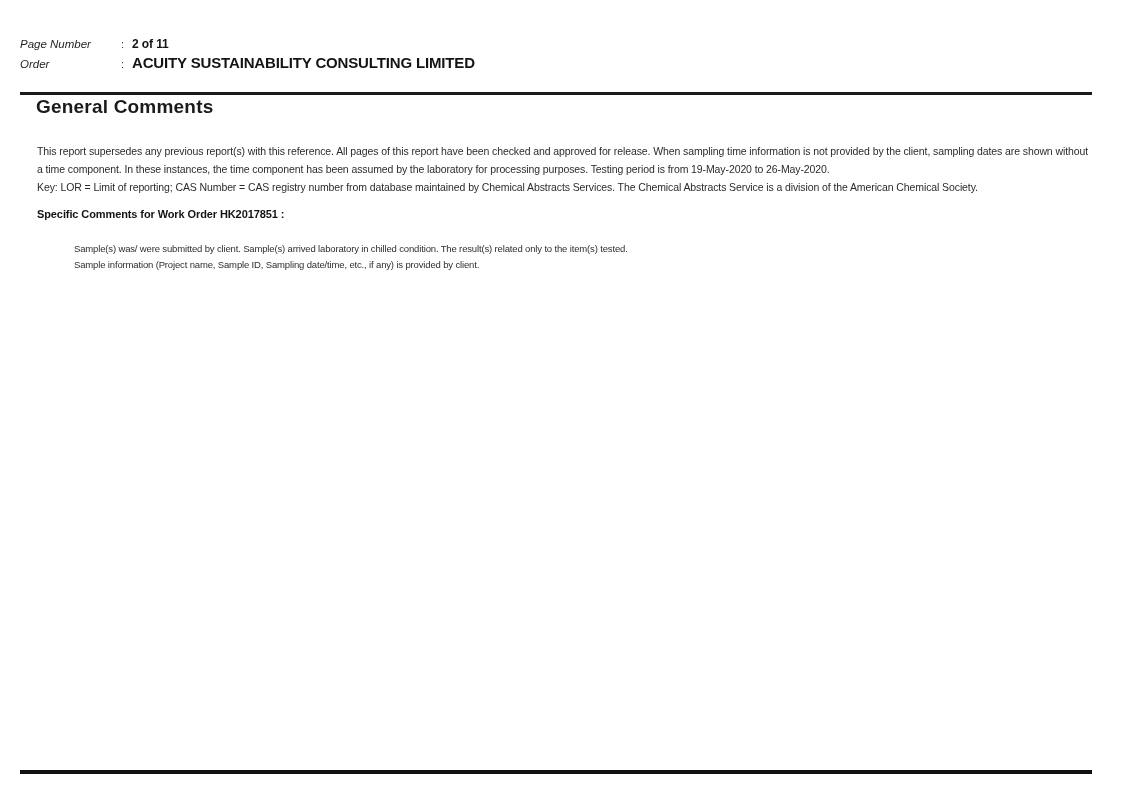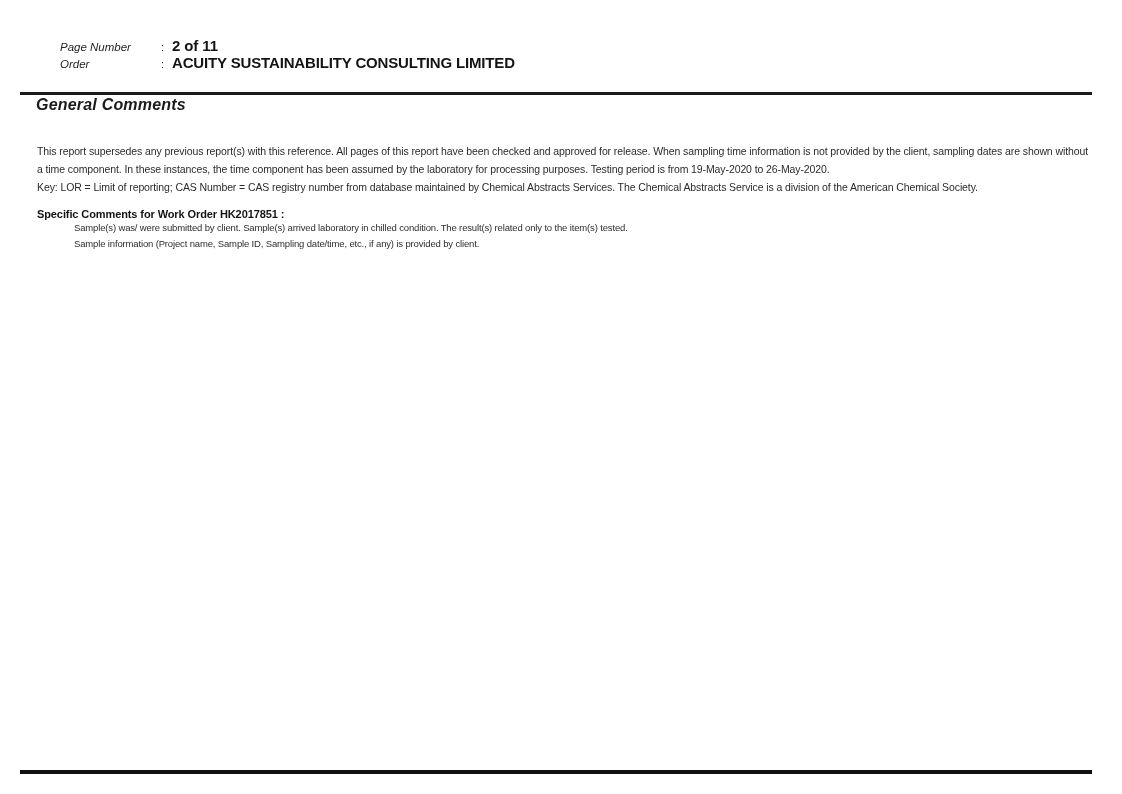--- a/index.html
+++ b/index.html
@@ -13,41 +13,40 @@
     background: #ffffff;
     overflow: hidden;
     color: #1f1f1f;
   }
 
   
   .header-fields {
     position: absolute;
     left: 20px;
     top: 37px;
-    margin-left: 40px;
   }
   .field-row {
     display: flex;
     align-items: baseline;
     height: 17px;
   }
   .field-label {
     width: 101px;
     font-style: italic;
     font-size: 11.5px;
     color: #1f1f1f;
   }
   .field-sep {
     width: 11px;
     font-size: 11px;
     color: #333;
   }
   .field-value {
     font-weight: bold;
-    font-size: 15px;
+    font-size: 12px;
     letter-spacing: -0.1px;
     color: #141414;
   }
   .field-value.caps {
     font-size: 15px;
     letter-spacing: -0.15px;
   }
 
   
   .logo {
@@ -65,23 +64,22 @@
     right: 30px;
   }
   .rule.top    { top: 92px;  height: 3px; background: #1a1a1a; }
   .rule.bottom { top: 770px; height: 4px; background: #111111; }
 
   
   .gc-title {
     position: absolute;
     left: 36px;
     top: 96px;
-    font-size: 16px;
+    font-size: 19px;
     font-weight: bold;
-    font-style: italic;
     letter-spacing: 0.2px;
     color: #1b1b1b;
   }
   .gc-body {
     position: absolute;
     left: 37px;
     top: 124px;
     width: 1051px;
     font-size: 10.5px;
     line-height: 18px;
@@ -98,21 +96,21 @@
     top: 208px;
     width: 1051px;
   }
   .sc-title {
     font-size: 11px;
     font-weight: bold;
     letter-spacing: -0.1px;
     color: #141414;
   }
   .sc-lines {
-    margin-top: 0;
+    margin-top: 21px;
     margin-left: 37px;
   }
   .sc-line {
     font-size: 9.5px;
     line-height: 16px;
     letter-spacing: -0.15px;
     color: #2e2e2e;
   }
 </style>
 </head>

